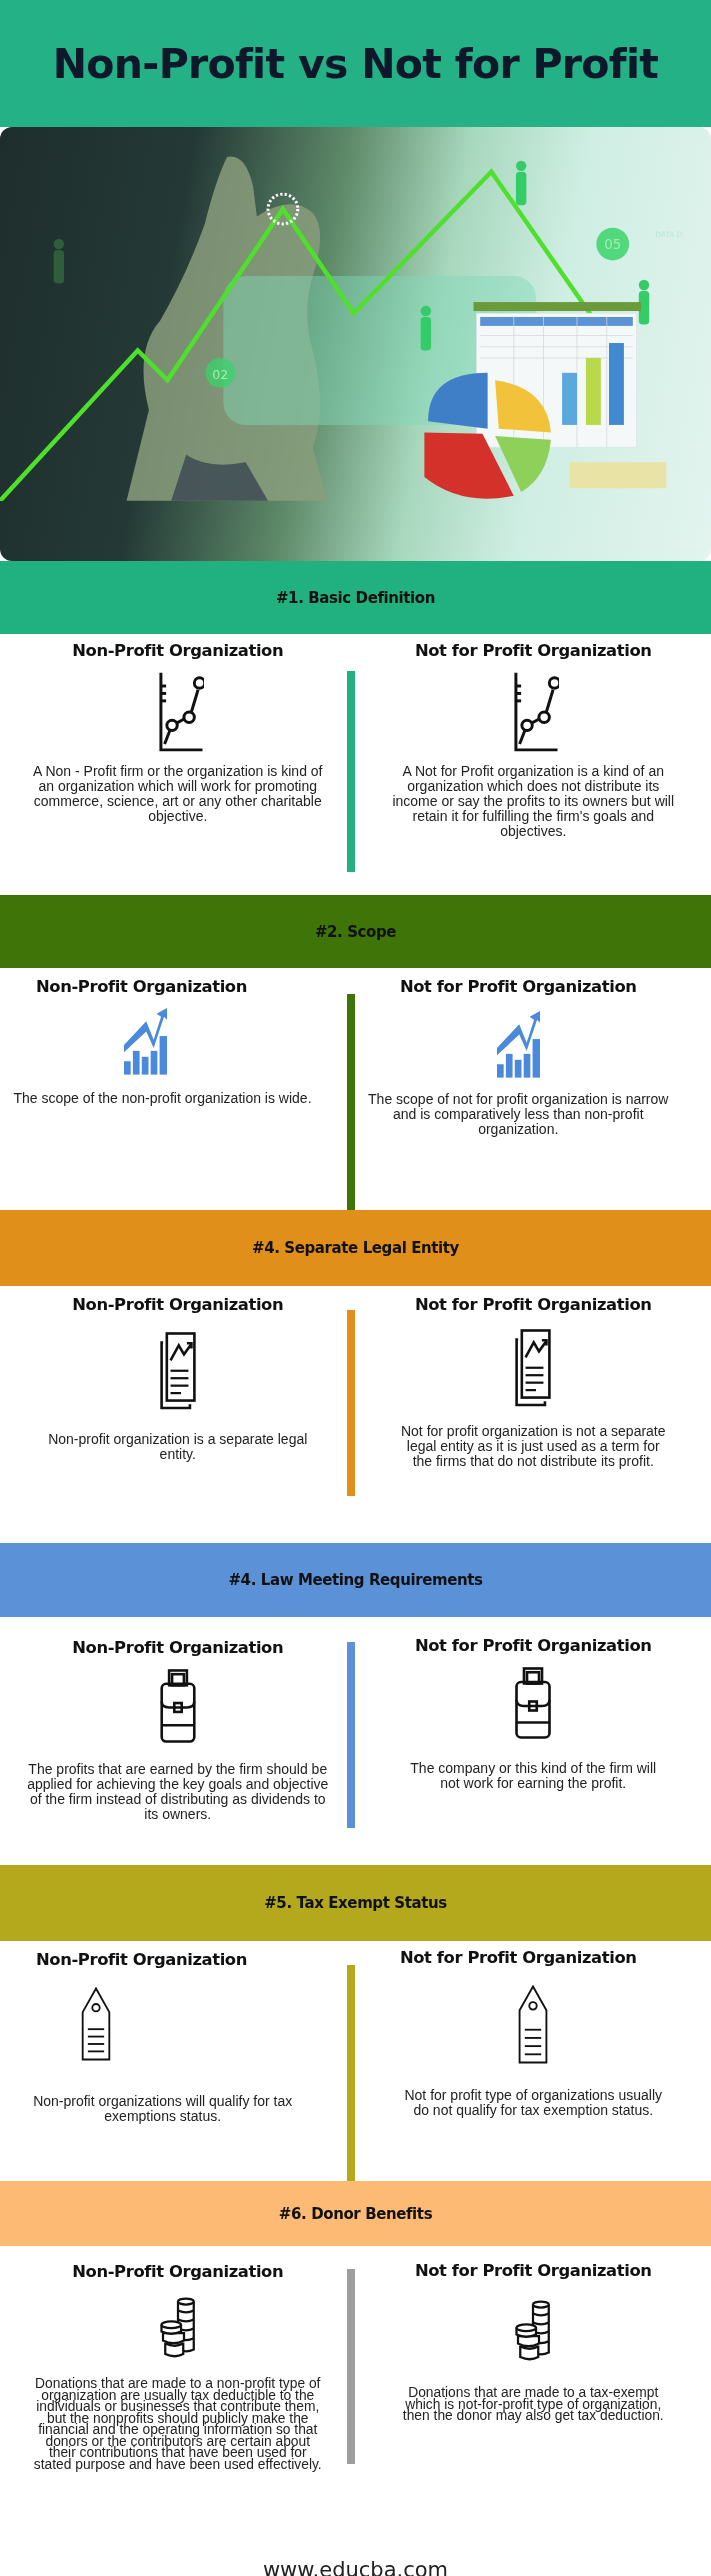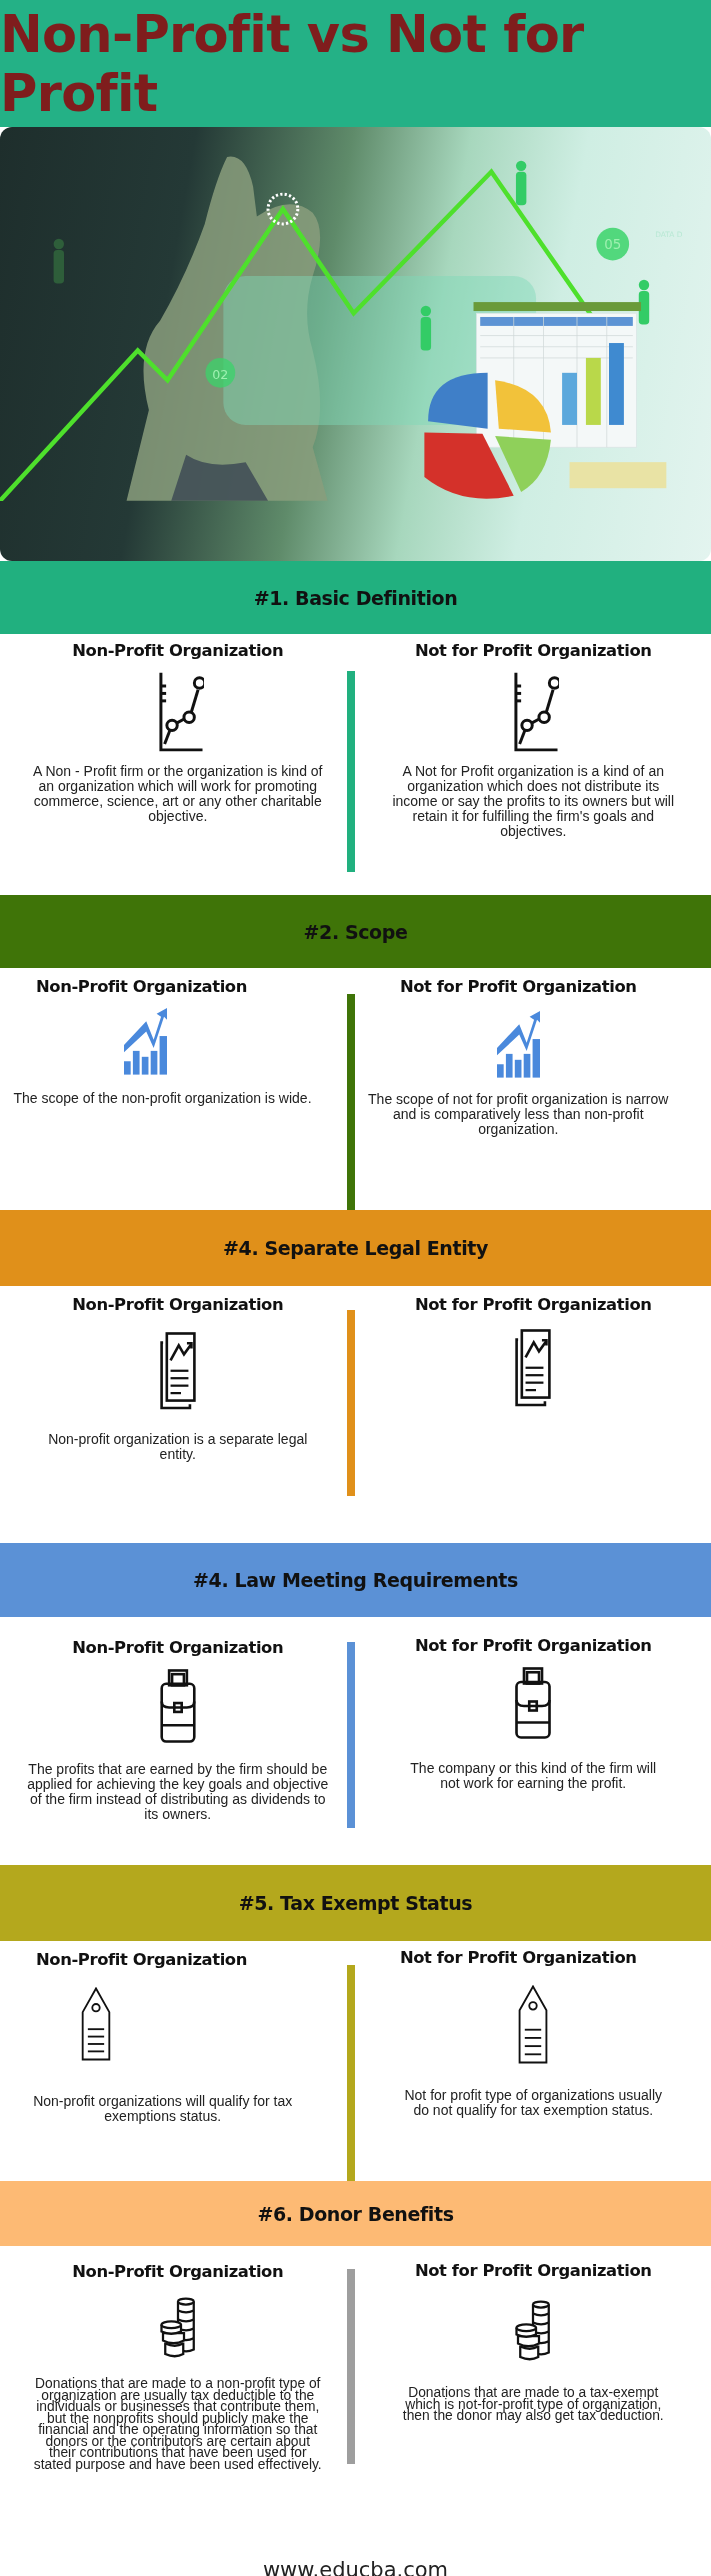--- a/index.html
+++ b/index.html
@@ -1,25 +1,25 @@
 <!DOCTYPE html>
 <html style="font-size:12px"><head>
 <meta charset="utf-8">
 <style>
   * { box-sizing: border-box; margin: 0; padding: 0; }
   body { width: 711px; background: #ffffff; font-family: "Liberation Sans", sans-serif; color: #111; }
   .title-banner { height: 127px; background: #24b186; display: flex; align-items: center; justify-content: center; }
-  .title-banner h1 { font-family: "DejaVu Sans", sans-serif; font-weight: bold; font-size: 51px; letter-spacing: -0.7px; color: #7f1d1d; }
+  .title-banner h1 { font-family: "DejaVu Sans", sans-serif; font-weight: bold; font-size: 41px; letter-spacing: -0.7px; color: #0f172a; }
 
   .hero { position: relative; height: 434px; overflow: hidden;
     background: linear-gradient(100deg, #1e2e2c 0%, #243936 25%, #5f8b6a 45%, #a7d7bd 60%, #cfeee3 75%, #e3f4ef 100%); border-radius: 12px; }
   .hero svg { position: absolute; left: 0; top: 0; }
 
   .section-header { display: flex; align-items: center; justify-content: center; }
-  .section-header h2 { font-family: "DejaVu Sans", sans-serif; font-weight: bold; font-size: 19px; color: #111; letter-spacing: -0.4px; }
+  .section-header h2 { font-family: "DejaVu Sans", sans-serif; font-weight: bold; font-size: 15px; color: #111; letter-spacing: -0.4px; }
 
   .section-body { position: relative; display: flex; }
   .col { width: 50%; position: relative; display: flex; flex-direction: column; align-items: center; }
   .col-heading { font-family: "DejaVu Sans", sans-serif; font-weight: bold; font-size: 16.4px; color: #111; letter-spacing: -0.4px; white-space: nowrap; }
   .col-icon { display: flex; align-items: center; justify-content: center; }
   .col-text { font-family: "Liberation Sans", sans-serif; font-size: 14px; line-height: 15px; text-align: center; color: #222; }
   .divider { position: absolute; left: 347px; width: 8.2px; }
 
   .footer { height: 52px; display: flex; align-items: center; justify-content: center; }
   .footer span { font-family: "DejaVu Sans", sans-serif; font-size: 21px; color: #222; }
@@ -209,20 +209,21 @@
             <polyline points="36,15 42,15 42,22"></polyline>
           </g>
           <g stroke="#111" stroke-width="3">
             <line x1="14" y1="52" x2="38" y2="52"></line>
             <line x1="14" y1="62" x2="38" y2="62"></line>
             <line x1="14" y1="72" x2="38" y2="72"></line>
             <line x1="14" y1="82" x2="28" y2="82"></line>
           </g>
         </svg>
     </div>
+    <div class="col-text" style="margin-top:15px;width:276px;">Not for profit organization is not a separate legal entity as it is just used as a term for the firms that do not distribute its profit.</div>
   </div>
 </div>
 
 <div class="section-header" style="height:74px;background:#5b91d6;">
   <h2>#4. Law Meeting Requirements</h2>
 </div>
 <div class="section-body" style="height:248px;">
   <div class="col" style="padding-top:21px;">
     <div class="col-heading">Non-Profit Organization</div>
     <div class="col-icon" style="margin-top:10.4px;height:78px;">

